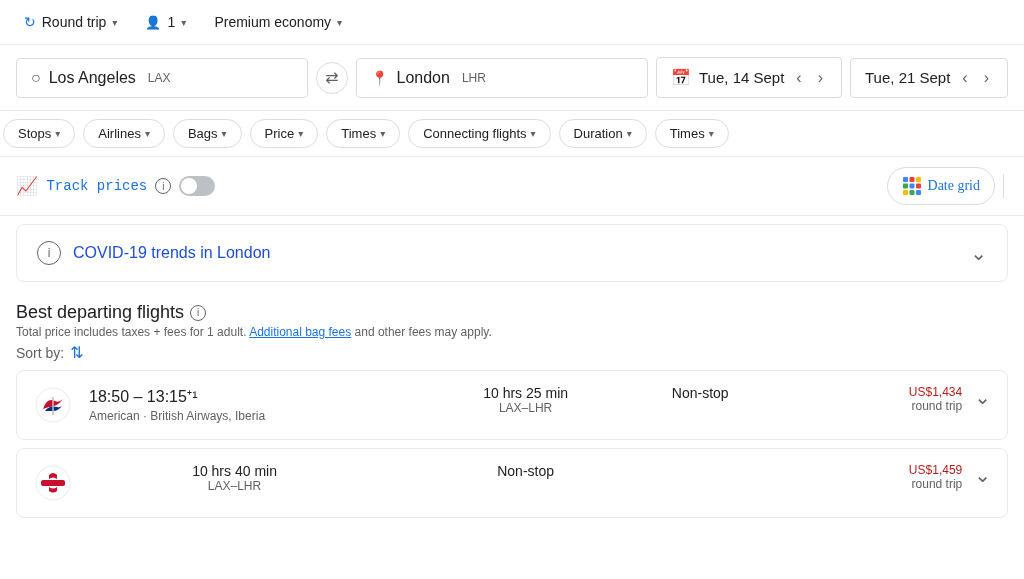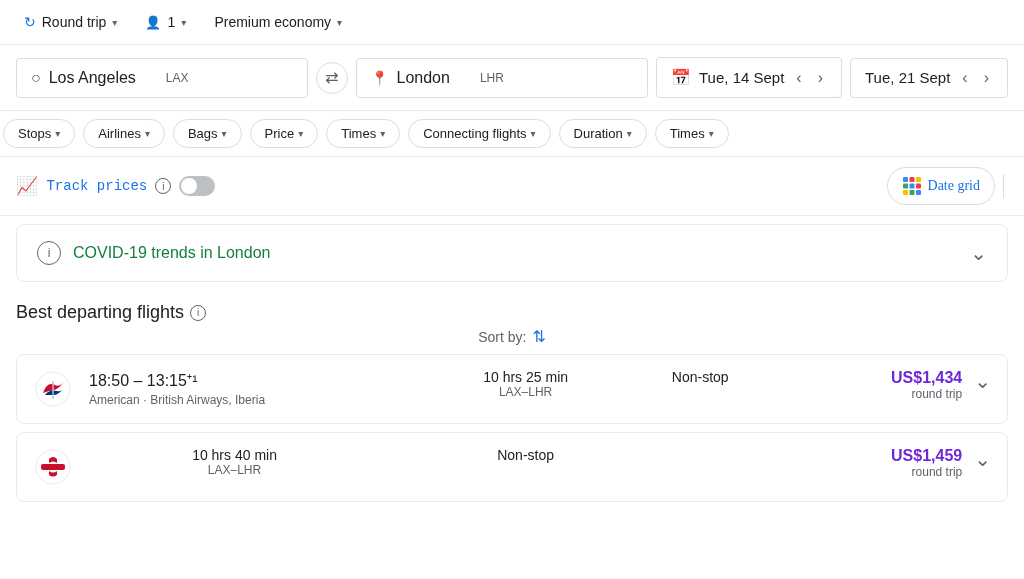--- a/index.html
+++ b/index.html
@@ -35,21 +35,21 @@
       width: 32px; height: 32px; display: flex; align-items: center; justify-content: center;
       background: #fff; cursor: pointer; font-size: 16px; color: #5f6368; flex-shrink: 0;
     }
     .date-box {
       display: flex; align-items: center; gap: 8px;
       border: 1px solid #dadce0; border-radius: 4px;
       padding: 10px 14px; cursor: pointer; background: #fff;
     }
     .date-nav { color: #5f6368; cursor: pointer; font-size: 16px; padding: 0 4px; }
     .location-name { font-size: 16px; font-weight: 500; }
-    .location-code { font-size: 12px; color: #5f6368; margin-left: 22px; }
+    .location-code { font-size: 12px; color: #5f6368; margin-left: 4px; }
 
     
     .filter-bar {
       display: flex; align-items: center; gap: 8px;
       padding: 8px 3px; border-bottom: 1px solid #e8eaed;
       flex-wrap: wrap;
     }
     .filter-btn {
       display: flex; align-items: center; gap: 4px;
       border: 1px solid #dadce0; border-radius: 20px;
@@ -94,50 +94,50 @@
       margin: 8px 16px; border: 1px solid #e8eaed; border-radius: 8px;
       padding: 16px 20px; display: flex; align-items: center; justify-content: space-between;
       cursor: pointer;
     }
     .covid-left { display: flex; align-items: center; gap: 12px; }
     .covid-info-icon {
       width: 24px; height: 24px; border-radius: 50%; border: 1.5px solid #5f6368;
       display: flex; align-items: center; justify-content: center;
       font-size: 12px; color: #5f6368; flex-shrink: 0;
     }
-    .covid-title { font-size: 16px; color: #15803d; }
+    .covid-title { font-size: 16px; color: #1d4ed8; }
     .expand-icon { font-size: 20px; color: #5f6368; }
 
     
     .flights-section { padding: 12px 16px; }
     .section-header { margin-bottom: 4px; }
     .section-title { font-size: 18px; font-weight: 500; display: flex; align-items: center; gap: 6px; }
     .section-subtitle { font-size: 12px; color: #5f6368; margin-top: 2px; }
     .section-subtitle a { color: #1a73e8; text-decoration: underline; cursor: pointer; }
-    .sort-bar { display: flex; align-items: center; justify-content: center; gap: 6px; margin-bottom: 8px; }
+    .sort-bar { display: flex; align-items: center; justify-content: flex-start; gap: 6px; margin-bottom: 8px; }
     .sort-label { font-size: 14px; color: #5f6368; }
     .sort-icon { color: #1a73e8; font-size: 16px; cursor: pointer; }
 
     
     .flight-row {
       display: flex; 
       border: 1px solid #e8eaed; border-radius: 8px;
       padding: 14px 16px; margin-bottom: 8px; cursor: pointer;
       background: #fff;
     }
     .airline-logo { width: 40px; height: 40px; flex-shrink: 0; margin-right: 16px; display: flex; align-items: center; justify-content: center; }
     .flight-times { flex: 2; }
     .times-main { font-size: 16px; font-weight: 500; }
     .airline-names { font-size: 12px; color: #5f6368; margin-top: 2px; }
     .flight-duration { flex: 1; text-align: center; }
     .duration-time { font-size: 14px; font-weight: 500; }
     .duration-route { font-size: 12px; color: #5f6368; }
     .flight-stops { flex: 1; text-align: center; font-size: 14px; }
     .flight-price { flex: 1; text-align: right; }
-    .price-amount { font-size: 16px; font-weight: 700; color: #6d28d9; }
+    .price-amount { font-size: 12px; font-weight: 400; color: #b91c1c; }
     .price-type { font-size: 12px; color: #5f6368; }
     .expand-flight-icon { margin-left: 12px; font-size: 20px; color: #5f6368; }
   </style>
 </head>
 <body>
 
 <div class="top-bar">
   <button class="top-bar-btn">
     <span style="color:#1a73e8;">↻</span>
     <span>Round trip</span>
@@ -254,20 +254,25 @@
   </div>
   <span class="expand-icon">⌄</span>
 </div>
 
 <div class="flights-section">
   <div class="section-header">
     <div class="section-title">
       <span>Best departing flights</span>
       <span class="info-icon">i</span>
     </div>
+    <div class="section-subtitle">
+      <span>Total price includes taxes + fees for 1 adult.</span>
+      <a>Additional bag fees</a>
+      <span> and other fees may apply.</span>
+    </div>
   </div>
   <div class="sort-bar">
     <span class="sort-label">Sort by:</span>
     <span class="sort-icon">⇅</span>
   </div>
 
   <div class="flight-row">
     <div class="airline-logo">
 
       <svg width="36" height="36" viewBox="0 0 36 36">

